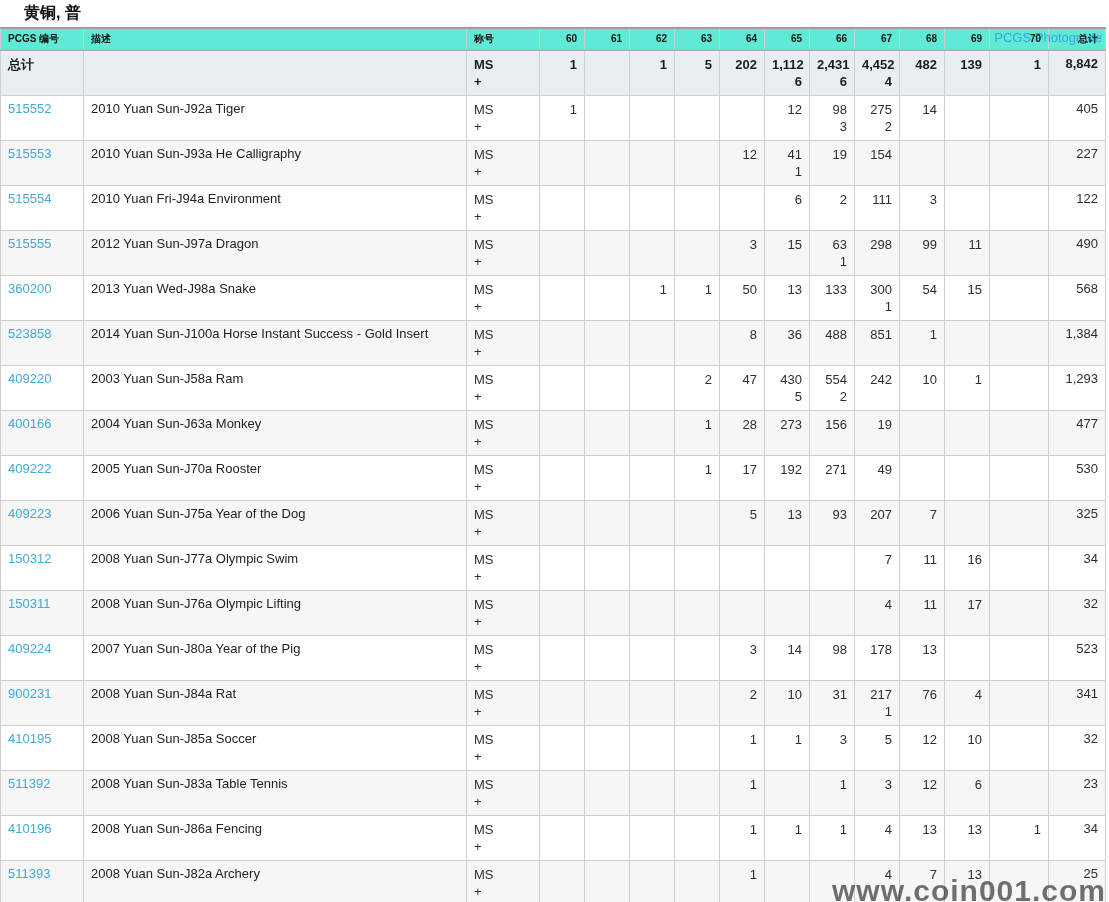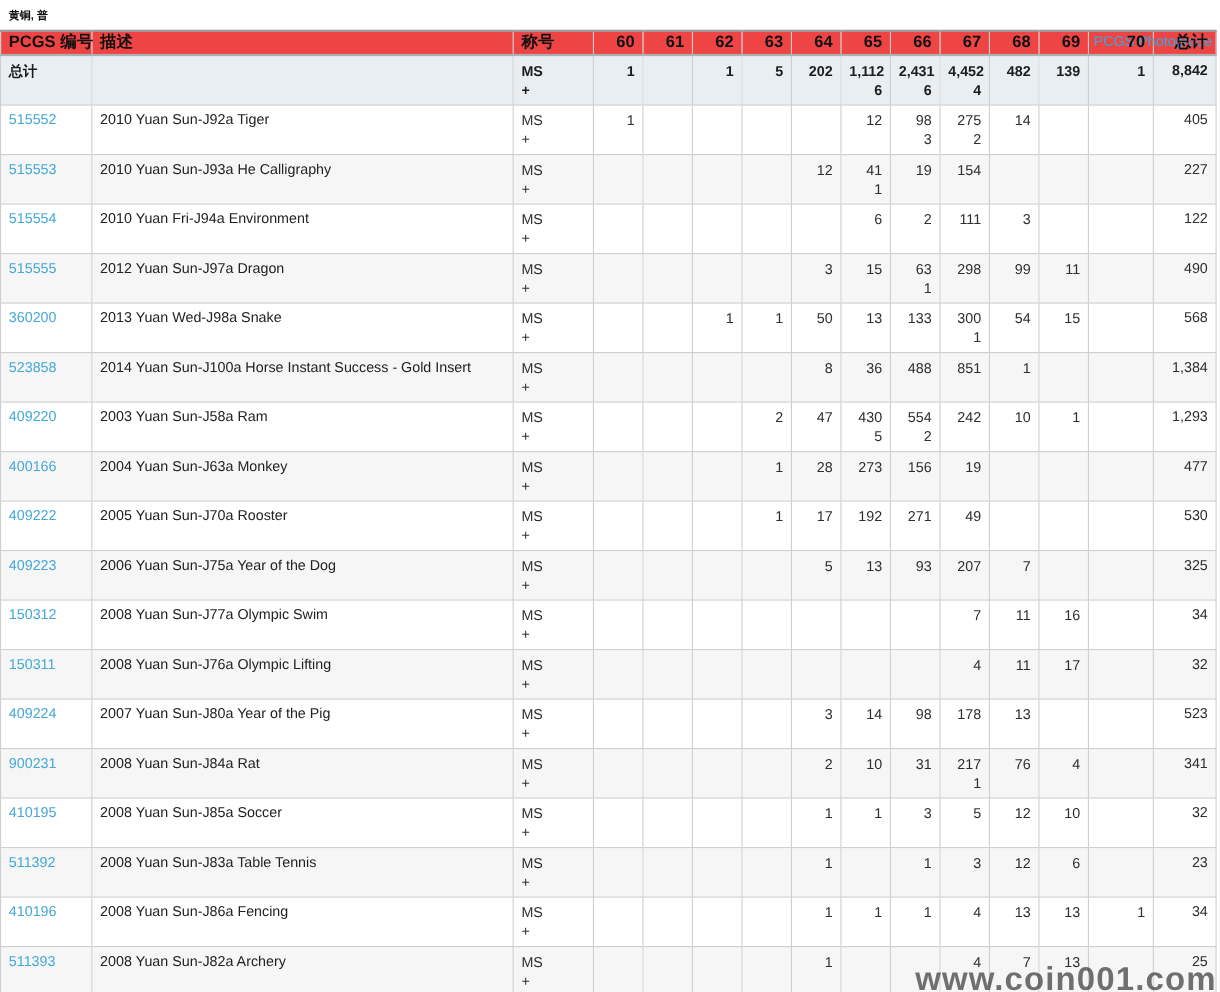--- a/index.html
+++ b/index.html
@@ -7,29 +7,29 @@
     width: 1109px; height: 902px;
     overflow: hidden;
     background: #ffffff;
     font-family: "Liberation Sans", "DejaVu Sans", sans-serif;
     position: relative;
   }
   .topbar {
     display: flex; justify-content: space-between; align-items: center;
     padding: 5px 7px 5px 8px; height: 17px;
   }
-  .title { font-size: 10px; font-weight: bold; color: #111; }
+  .title { font-size: 16px; font-weight: bold; color: #111; margin-left: 16px; }
   .toplink { font-size: 13px; color: #3aa8db; text-decoration: none; cursor: pointer; margin-top: 48px; }
   table { border-collapse: collapse; table-layout: fixed; width: 1105px; }
   th, td { border: 1px solid #cfcfcf; box-sizing: border-box; }
   thead th {
     border-top: 2px solid #9d9d9d; border-bottom: 2px solid #aab0b3;
-    font-size: 15px; font-weight: bold; color: #111;
+    font-size: 10px; font-weight: bold; color: #111;
     text-align: left; padding: 2px 7px; line-height: 16px;
-    background: #ef4444; white-space: nowrap;
+    background: #5eead4; white-space: nowrap;
   }
   thead th.num { text-align: right; }
   td {
     font-size: 13px; color: #2e2e2e;
     vertical-align: top; padding: 5px 7px;
     overflow: hidden; white-space: nowrap;
   }
   td.num { text-align: right; }
   .v { min-height: 17px; line-height: 17px; }
   .total-row td { background: #e8eef1; font-weight: bold; color: #1c1c1c; }

